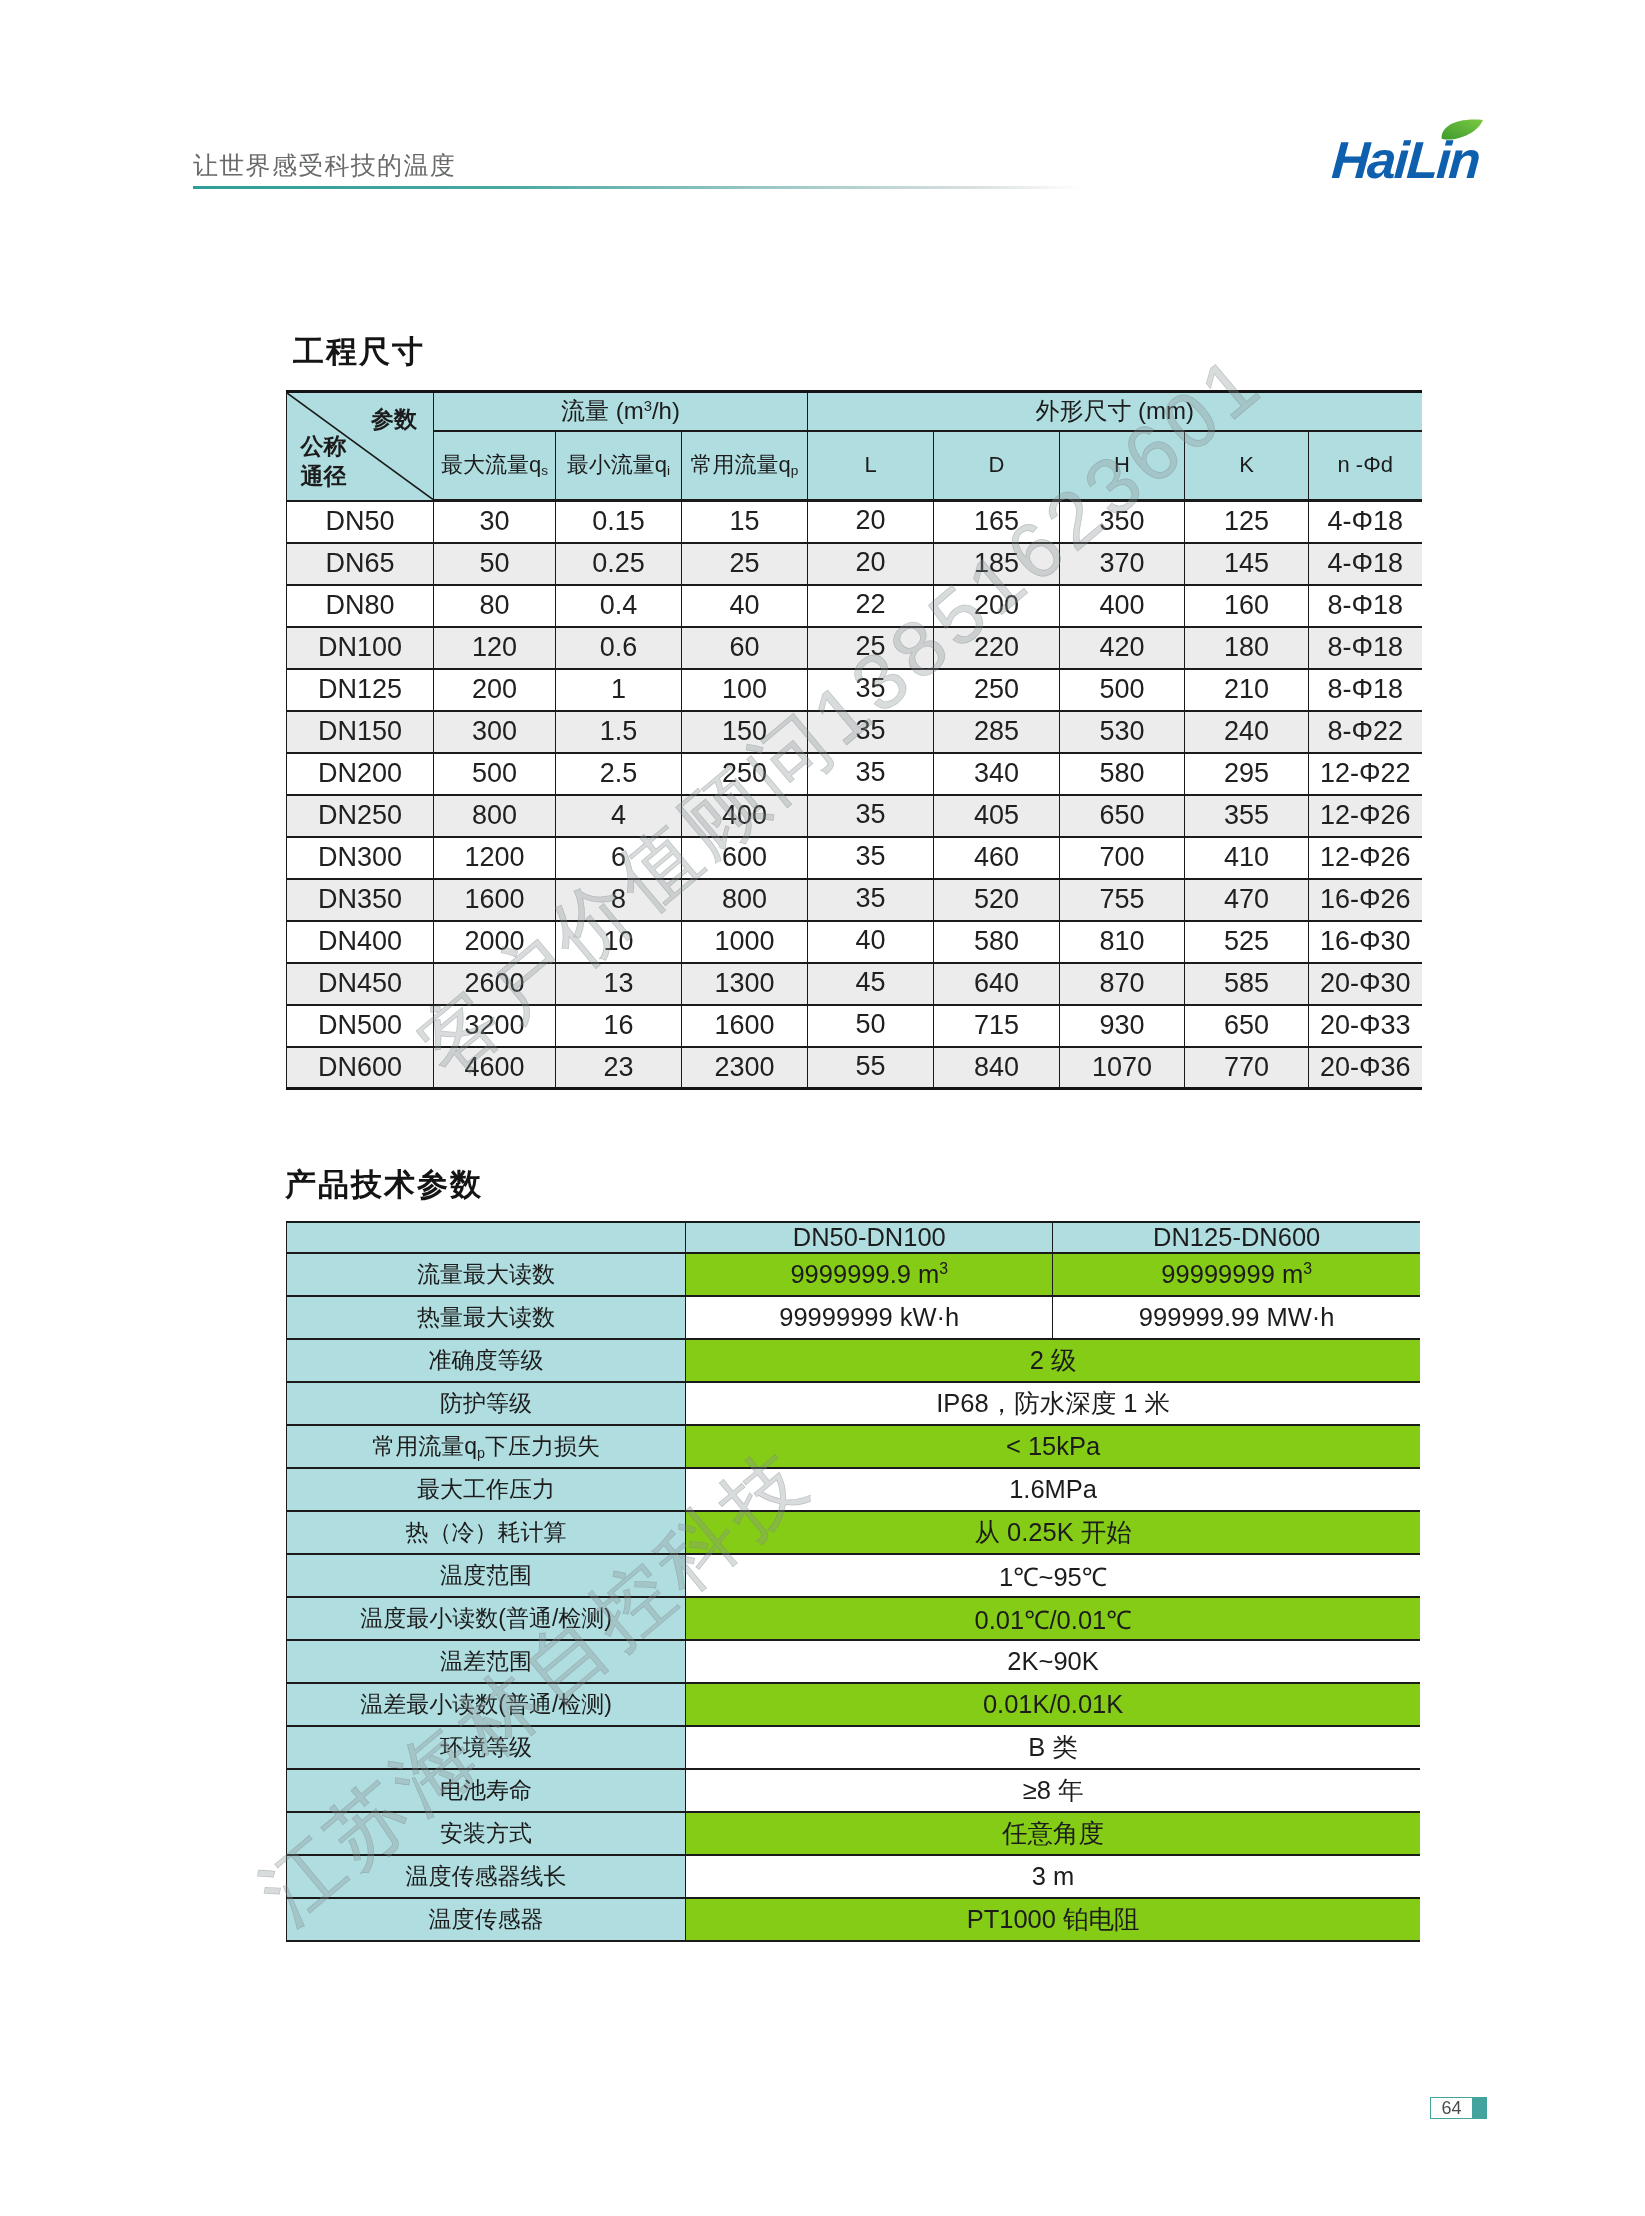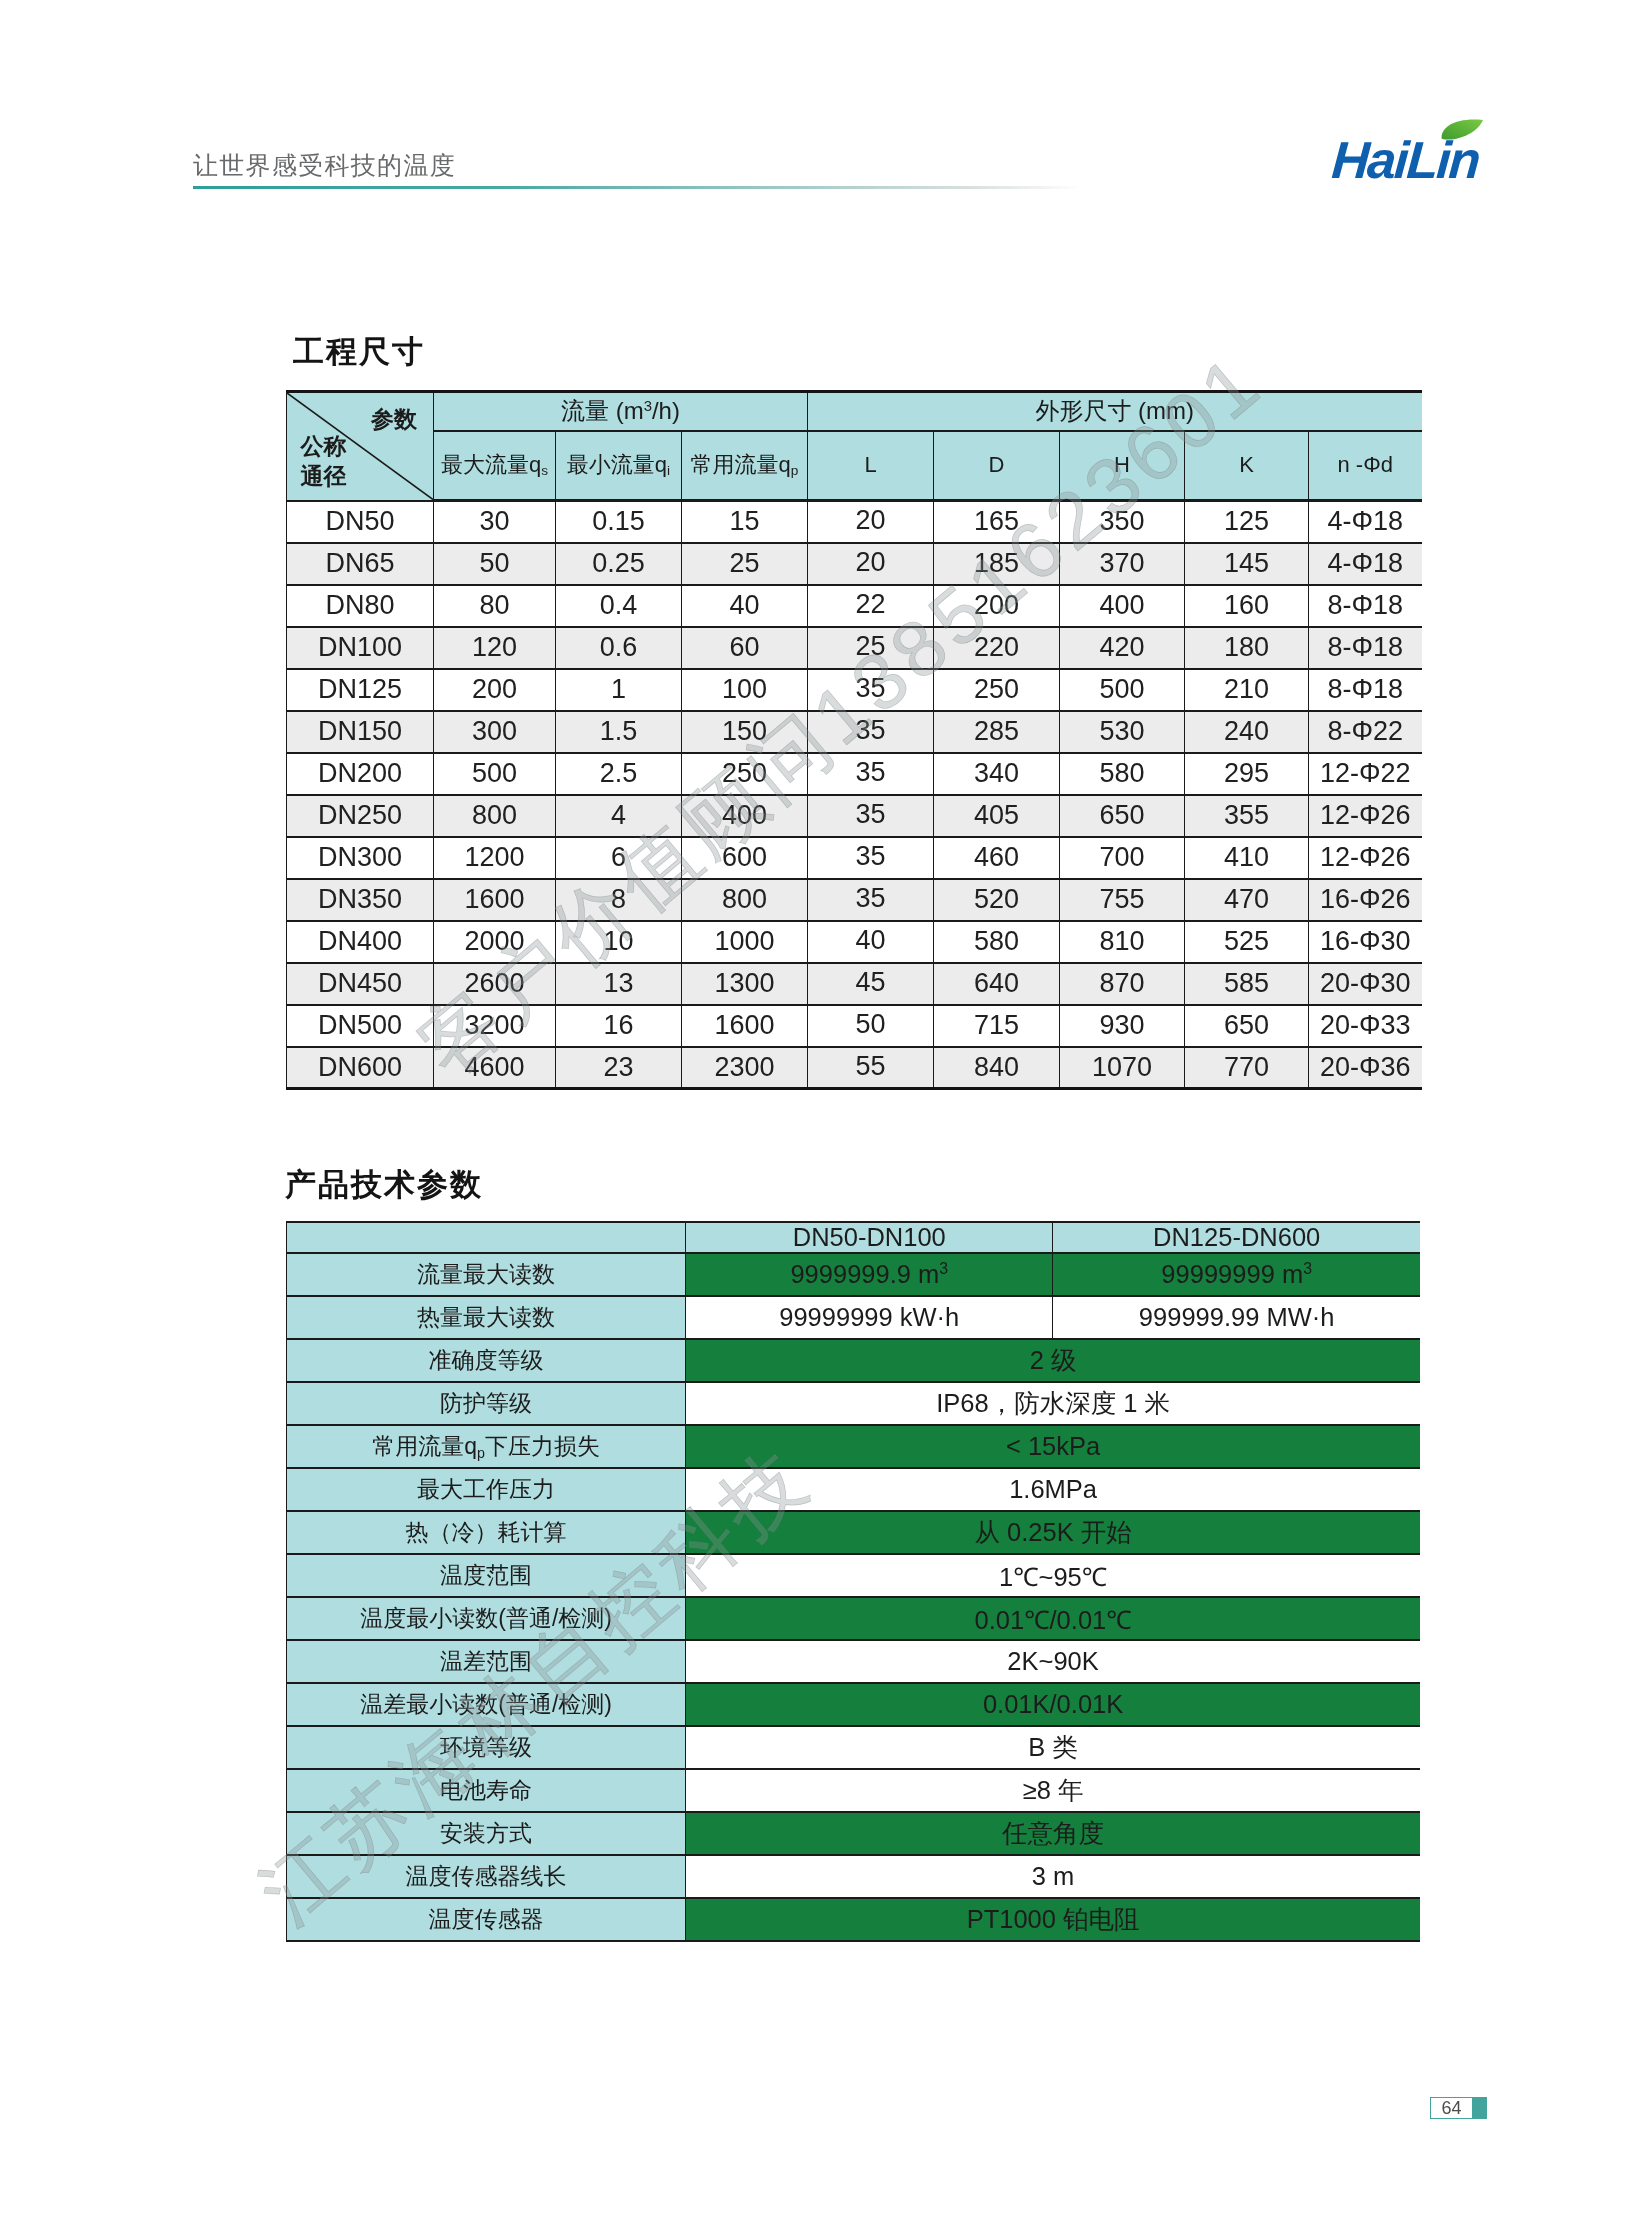--- a/index.html
+++ b/index.html
@@ -46,21 +46,21 @@
 
   
   #t2 { top:1221px; width:1134px; border-top:2.7px solid #141414; border-bottom:2.7px solid #141414; }
   #t2 td, #t2 th { border:1.3px solid #1a1a1a; border-top-width:2.7px; border-bottom-width:2.7px; }
   #t2 tr > *:last-child { border-right:0; }
   #t2 thead tr { height:28px; }
   #t2 thead th { background:#b0dee0; font-size:25.5px; }
   #t2 tbody tr { height:43px; }
   #t2 tbody td { font-size:25.5px; background:#ffffff; }
   #t2 tbody td.label { background:#b0dee0; font-size:23px; }
-  #t2 tbody td.shade { background:#15803d; }
+  #t2 tbody td.shade { background:#84cc16; }
 
   sub { font-size:0.62em; vertical-align:-0.25em; }
   sup { font-size:0.62em; vertical-align:0.55em; }
 
   
   .wm { position:absolute; white-space:nowrap; pointer-events:none; z-index:6;
     font-size:79px; letter-spacing:6.7px; color:rgba(138,146,150,0.32);
     -webkit-text-stroke:0.7px rgba(120,128,132,0.38); transform:rotate(-40deg); }
   #wm1 { left:306px; top:662px; }
   #wm2 { left:193px; top:1633px; }

